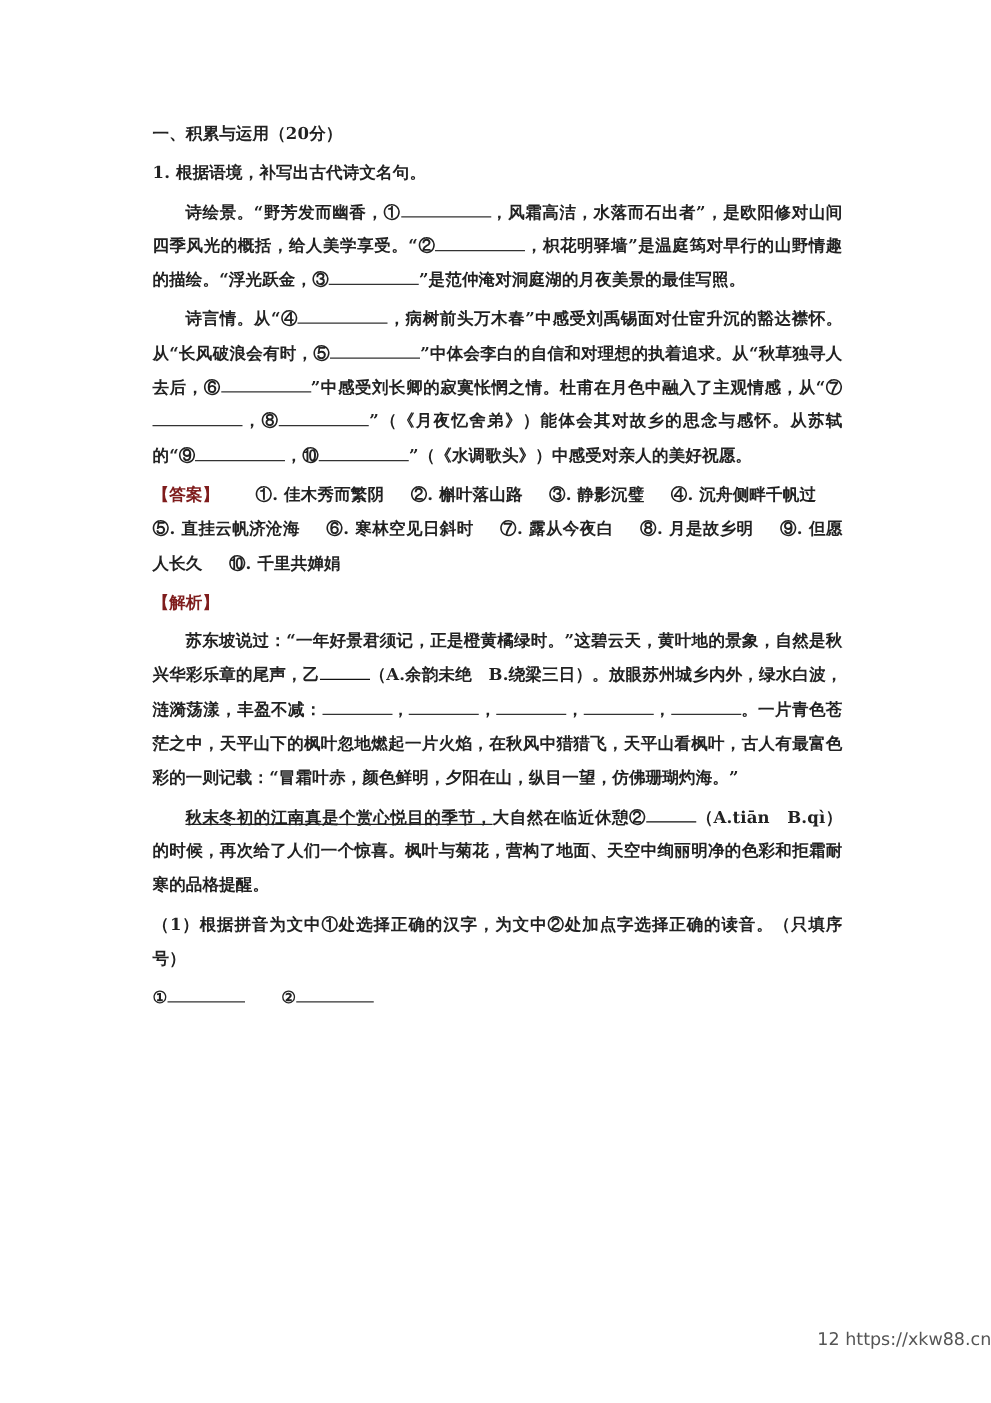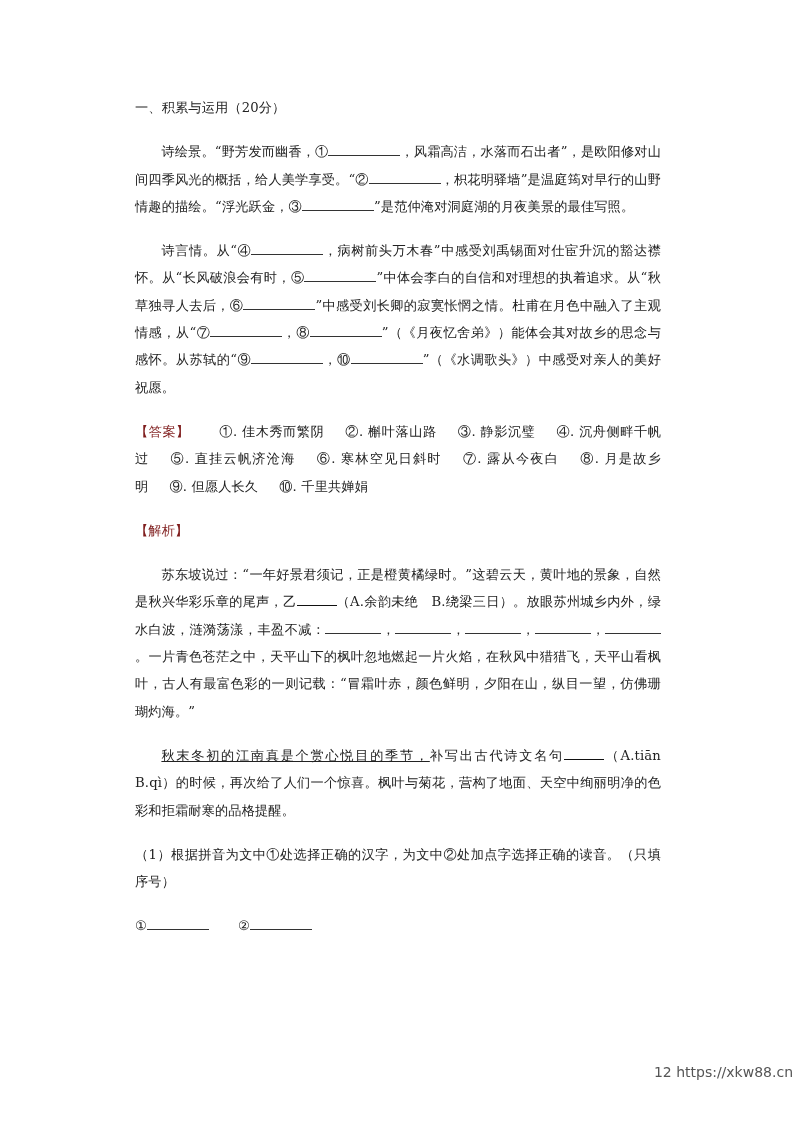--- a/index.html
+++ b/index.html
@@ -7,21 +7,21 @@
     width: 793px; height: 1122px; position: relative; overflow: hidden;
     font-family: "DejaVu Serif", "Liberation Serif", serif;
     color: #222;
   }
   .page { position: absolute; left: 118px; top: 92px; width: 560px; }
   .title {
     font-family: "DejaVu Sans", "Liberation Sans", sans-serif;
     font-size: 21.5px; line-height: 44px; color: #111; font-weight: normal;
     margin: 0; letter-spacing: 0.2px;
   }
-  .p { font-size: 13.2px; line-height: 27.3px; margin: 17px; text-align: justify; letter-spacing: 0.15px; }
+  .p { font-size: 13.2px; line-height: 27.3px; margin: 4px; text-align: justify; letter-spacing: 0.15px; font-weight: bold; }
   .indent { text-indent: 2em; }
   .tag { color: #7f1d1d; }
   .blank { display: inline-block; border-bottom: 1px solid #333; height: 14px; vertical-align: baseline; }
   .blank.w70 { width: 72px; }
   .blank.w40 { width: 40px; border-bottom: 1.5px solid #111; }
   .blank.w55 { width: 56px; }
   .blank.w62 { width: 62px; }
   .ans-item { margin-right: 1.6em; }
   .underline { text-decoration: underline; }
   .footer {
@@ -30,20 +30,21 @@
   }
   .gap { display: inline-block; width: 2.2em; }
 </style>
 </head>
 <body>
 
 <div class="page">
 
   <p class="p" style="margin-top:2px;">一、积累与运用（20分）</p>
 
+  <p class="p">1. 根据语境，补写出古代诗文名句。</p>
 
   <p class="p indent">
     <span>诗绘景。“野芳发而幽香，①</span><span class="blank w70"></span><span>，风霜高洁，水落而石出者”，是欧阳修对山间四季风光的概括，给人美学享受。“②</span><span class="blank w70"></span><span>，枳花明驿墙”是温庭筠对早行的山野情趣的描绘。“浮光跃金，③</span><span class="blank w70"></span><span>”是范仲淹对洞庭湖的月夜美景的最佳写照。</span>
   </p>
 
   <p class="p indent">
     <span>诗言情。从“④</span><span class="blank w70"></span><span>，病树前头万木春”中感受刘禹锡面对仕宦升沉的豁达襟怀。从“长风破浪会有时，⑤</span><span class="blank w70"></span><span>”中体会李白的自信和对理想的执着追求。从“秋草独寻人去后，⑥</span><span class="blank w70"></span><span>”中感受刘长卿的寂寞怅惘之情。杜甫在月色中融入了主观情感，从“⑦</span><span class="blank w70"></span><span>，⑧</span><span class="blank w70"></span><span>”（《月夜忆舍弟》）能体会其对故乡的思念与感怀。从苏轼的“⑨</span><span class="blank w70"></span><span>，⑩</span><span class="blank w70"></span><span>”（《水调歌头》）中感受对亲人的美好祝愿。</span>
   </p>
 
   <p class="p">
@@ -53,21 +54,21 @@
   <p class="p tag">【解析】</p>
 
 
 
 
   <p class="p indent">
     <span>苏东坡说过：“一年好景君须记，正是橙黄橘绿时。”这碧云天，黄叶地的景象，自然是秋兴华彩乐章的尾声，乙</span><span class="blank w40"></span><span>（A.余韵未绝　B.绕梁三日）。放眼苏州城乡内外，绿水白波，涟漪荡漾，丰盈不减：</span><span class="blank w55"></span><span>，</span><span class="blank w55"></span><span>，</span><span class="blank w55"></span><span>，</span><span class="blank w55"></span><span>，</span><span class="blank w55"></span><span>。一片青色苍茫之中，天平山下的枫叶忽地燃起一片火焰，在秋风中猎猎飞，天平山看枫叶，古人有最富色彩的一则记载：“冒霜叶赤，颜色鲜明，夕阳在山，纵目一望，仿佛珊瑚灼海。”</span>
   </p>
 
   <p class="p indent">
-    <span class="underline">秋末冬初的江南真是个赏心悦目的季节，</span><span>补写出古代诗文名句</span><span class="blank w40"></span><span>（A.tiān　B.qì）的时候，再次给了人们一个惊喜。枫叶与菊花，营构了地面、天空中绚丽明净的色彩和拒霜耐寒的品格提醒。</span>
+    <span class="underline">秋末冬初的江南真是个赏心悦目的季节，</span><span>大自然在临近休憩②</span><span class="blank w40"></span><span>（A.tiān　B.qì）的时候，再次给了人们一个惊喜。枫叶与菊花，营构了地面、天空中绚丽明净的色彩和拒霜耐寒的品格提醒。</span>
   </p>
 
   <p class="p">（1）根据拼音为文中①处选择正确的汉字，为文中②处加点字选择正确的读音。（只填序号）</p>
 
   <p class="p">
     <span>①</span><span class="blank w62"></span><span class="gap"></span><span>②</span><span class="blank w62"></span>
   </p>
 </div>
 
 <div class="footer">12 https://xkw88.cn</div>

